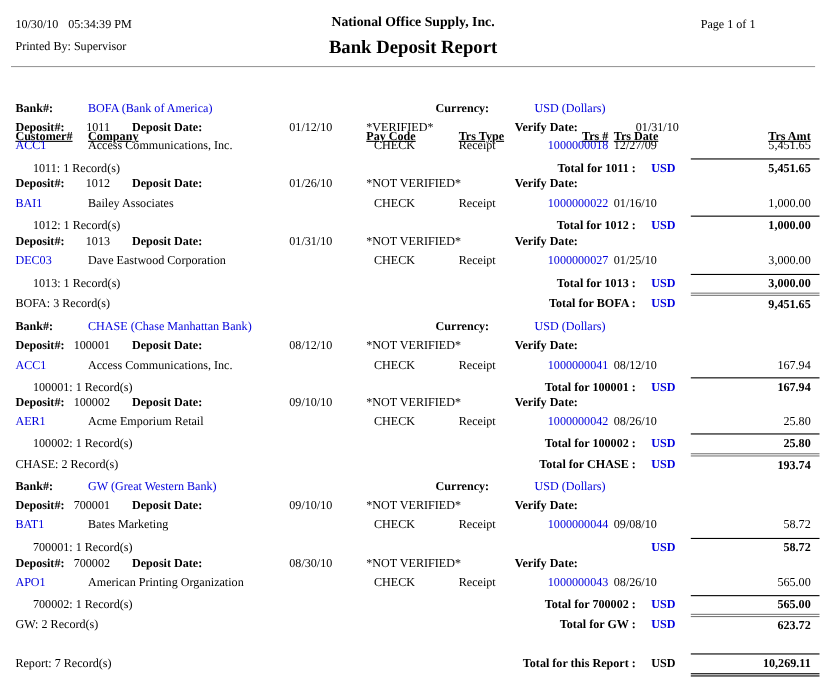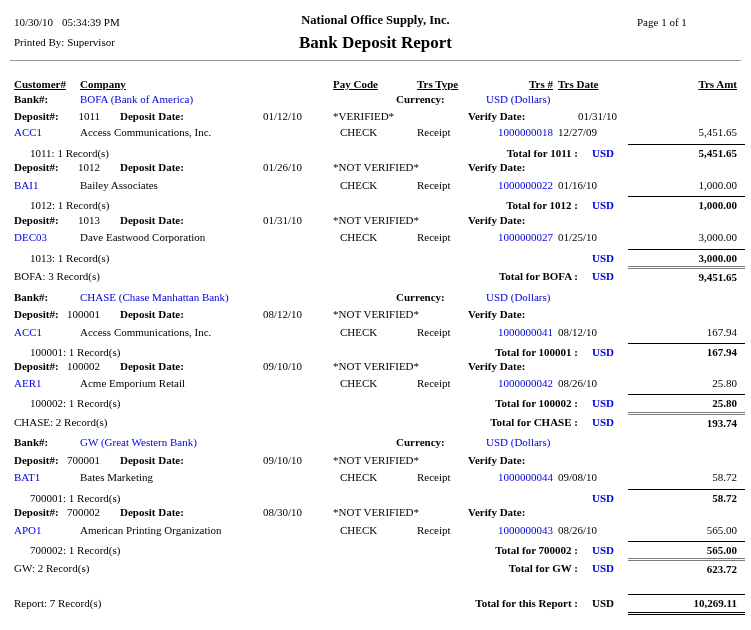--- a/index.html
+++ b/index.html
@@ -6,21 +6,21 @@
   #report{
     position:relative;width:751px;height:630px;background:#ffffff;
     font-family:"Liberation Serif","DejaVu Serif",serif;font-size:11px;color:#000;
     overflow:hidden;
   }
   .c{position:absolute;top:0;white-space:nowrap;line-height:13px;}
   .row{position:absolute;left:0;width:751px;height:16px;}
   .b{font-weight:bold;}
   .i{}
   .blue{color:#0000dd;}
-  .colhead{font-weight:bold;text-decoration:underline;}
+  .colhead{font-weight:bold;text-decoration:underline;margin-top:40px;}
   
   .x-cust{left:14px;}
   .x-comp{left:80px;}
   .x-depnum{left:40px;width:60px;text-align:right;}
   .x-deplab{left:14px;}
   .x-depdatelab{left:120px;}
   .x-depdate{left:263px;}
   .x-status{left:333px;}
   .x-pay{left:340px;}
   .x-type{left:417px;}
@@ -133,20 +133,21 @@
     <span class="c blue x-cust">DEC03</span>
     <span class="c x-comp">Dave Eastwood Corporation</span>
     <span class="c x-pay">CHECK</span>
     <span class="c x-type">Receipt</span>
     <span class="c blue x-trsnum">1000000027</span>
     <span class="c x-trsdate">01/25/10</span>
     <span class="c amt">3,000.00</span>
   </div>
   <div class="row trow" style="top:249px">
     <span class="c i" style="left:30px">1013: 1 Record(s)</span>
+    <span class="c b totlabel">Total for  1013 :</span>
     <span class="c b blue totcurr">USD</span>
     <span class="c b totamt">3,000.00</span>
   </div>
   <div class="row trow btot" style="top:266px">
     <span class="c i" style="left:14px">BOFA: 3 Record(s)</span>
     <span class="c b totlabel">Total for BOFA :</span>
     <span class="c b blue totcurr">USD</span>
     <span class="c b totamt">9,451.65</span>
   </div>
 

